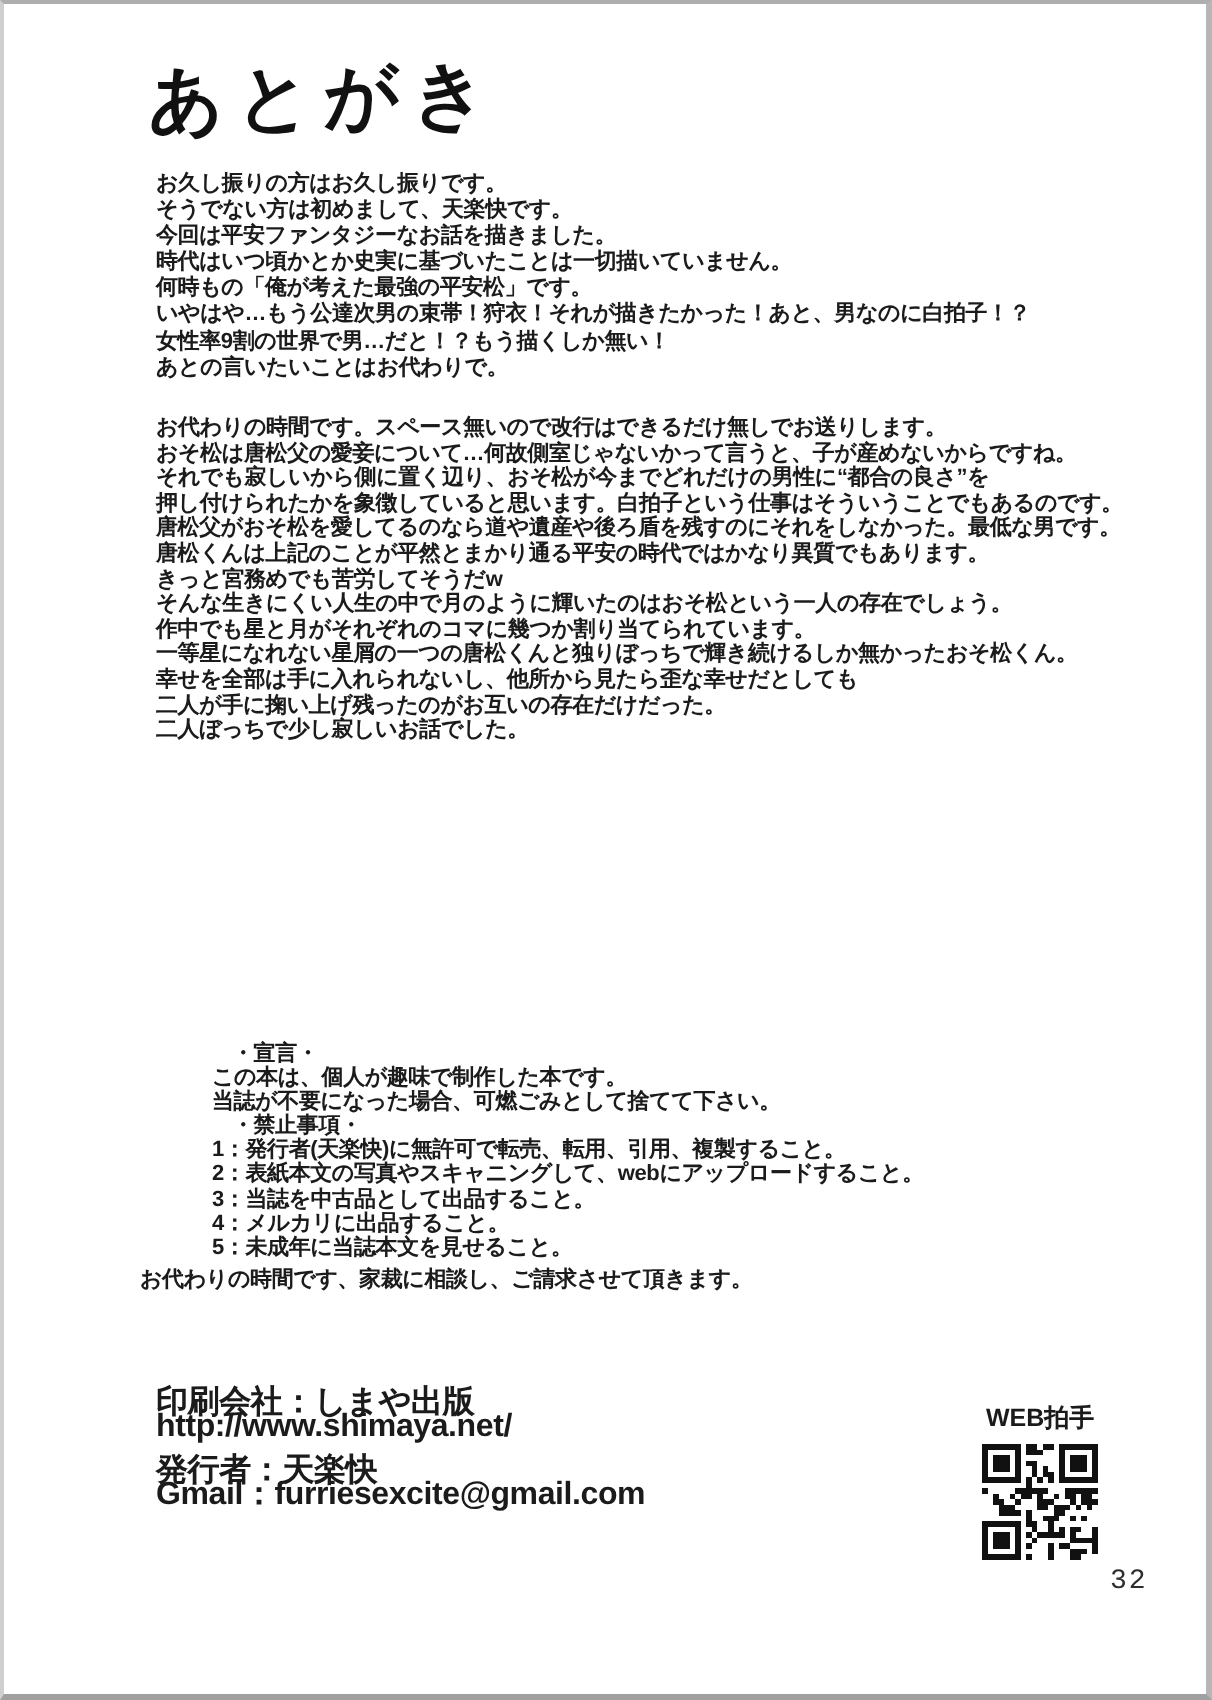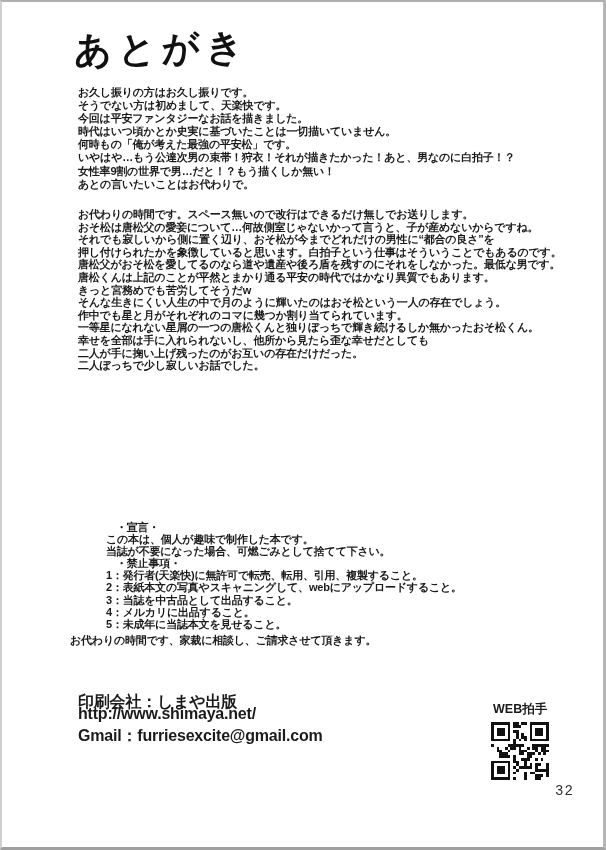--- a/index.html
+++ b/index.html
@@ -46,21 +46,21 @@
   <div class="abs bodytext p1" style="left:76px;top:84px;"><div class="tline">お久し振りの方はお久し振りです。</div><div class="tline">そうでない方は初めまして、天楽快です。</div><div class="tline">今回は平安ファンタジーなお話を描きました。</div><div class="tline">時代はいつ頃かとか史実に基づいたことは一切描いていません。</div><div class="tline">何時もの「俺が考えた最強の平安松」です。</div><div class="tline">いやはや…もう公達次男の束帯！狩衣！それが描きたかった！あと、男なのに白拍子！？</div><div class="tline">女性率9割の世界で男…だと！？もう描くしか無い！</div><div class="tline">あとの言いたいことはお代わりで。</div></div>
 
   <div class="abs bodytext p2" style="left:76px;top:206px;"><div class="tline">お代わりの時間です。スペース無いので改行はできるだけ無しでお送りします。</div><div class="tline">おそ松は唐松父の愛妾について…何故側室じゃないかって言うと、子が産めないからですね。</div><div class="tline">それでも寂しいから側に置く辺り、おそ松が今までどれだけの男性に“都合の良さ”を</div><div class="tline">押し付けられたかを象徴していると思います。白拍子という仕事はそういうことでもあるのです。</div><div class="tline">唐松父がおそ松を愛してるのなら道や遺産や後ろ盾を残すのにそれをしなかった。最低な男です。</div><div class="tline">唐松くんは上記のことが平然とまかり通る平安の時代ではかなり異質でもあります。</div><div class="tline">きっと宮務めでも苦労してそうだw</div><div class="tline">そんな生きにくい人生の中で月のように輝いたのはおそ松という一人の存在でしょう。</div><div class="tline">作中でも星と月がそれぞれのコマに幾つか割り当てられています。</div><div class="tline">一等星になれない星屑の一つの唐松くんと独りぼっちで輝き続けるしか無かったおそ松くん。</div><div class="tline">幸せを全部は手に入れられないし、他所から見たら歪な幸せだとしても</div><div class="tline">二人が手に掬い上げ残ったのがお互いの存在だけだった。</div><div class="tline">二人ぼっちで少し寂しいお話でした。</div></div>
 
   <div class="abs bodytext decl" style="left:68px;top:519px;"><div class="tline head">・宣言・</div><div class="tline">この本は、個人が趣味で制作した本です。</div><div class="tline">当誌が不要になった場合、可燃ごみとして捨てて下さい。</div><div class="tline head">・禁止事項・</div><div class="tline">1：発行者(天楽快)に無許可で転売、転用、引用、複製すること。</div><div class="tline">2：表紙本文の写真やスキャニングして、webにアップロードすること。</div><div class="tline">3：当誌を中古品として出品すること。</div><div class="tline">4：メルカリに出品すること。</div><div class="tline">5：未成年に当誌本文を見せること。</div></div>
 
   <div class="abs bodytext pen" style="left:68px;top:632px;"><div class="tline">お代わりの時間です、家裁に相談し、ご請求させて頂きます。</div></div>
 
   <div class="abs bodytext contact" style="left:76px;top:694px;"><div class="tline">印刷会社：しまや出版</div><div class="tline">http://www.shimaya.net/</div></div>
 
-  <div class="abs bodytext contact" style="left:76px;top:728px;"><div class="tline">Gmail：furriesexcite@gmail.com</div></div>
+  <div class="abs bodytext contact" style="left:76px;top:728px;"><div class="tline">発行者：天楽快</div><div class="tline">Gmail：furriesexcite@gmail.com</div></div>
 
   <div class="abs webclap" style="left:478px;top:699px;margin-left:13px;">WEB拍手</div>
 
   <div class="abs qrbox" style="left:489px;top:720px;" id="qr">
       <svg viewBox="0 0 21 21" xmlns="http://www.w3.org/2000/svg" shape-rendering="crispEdges">
         <rect width="21" height="21" fill="#fff"></rect>
         <rect x="0" y="0" width="7" height="7" fill="#111"></rect>
         <rect x="1" y="1" width="5" height="5" fill="#fff"></rect>
         <rect x="2" y="2" width="3" height="3" fill="#111"></rect>
         <rect x="14" y="0" width="7" height="7" fill="#111"></rect>

